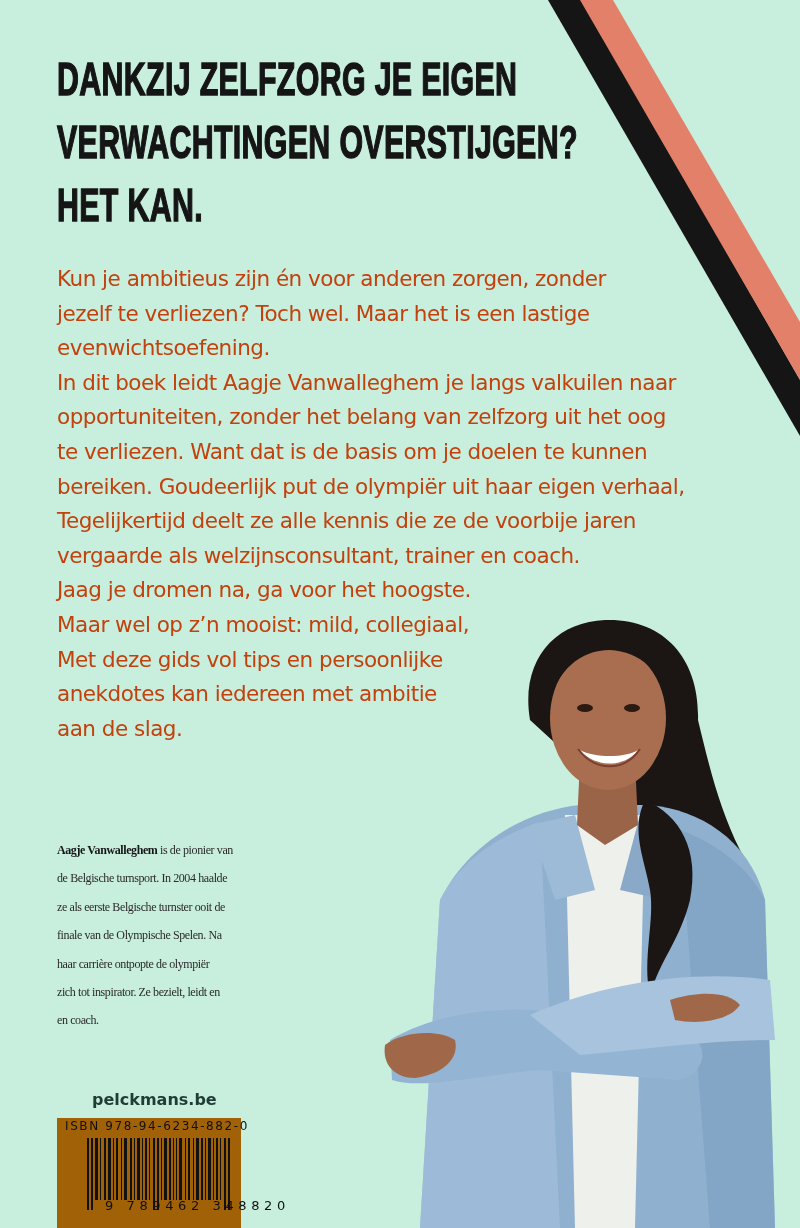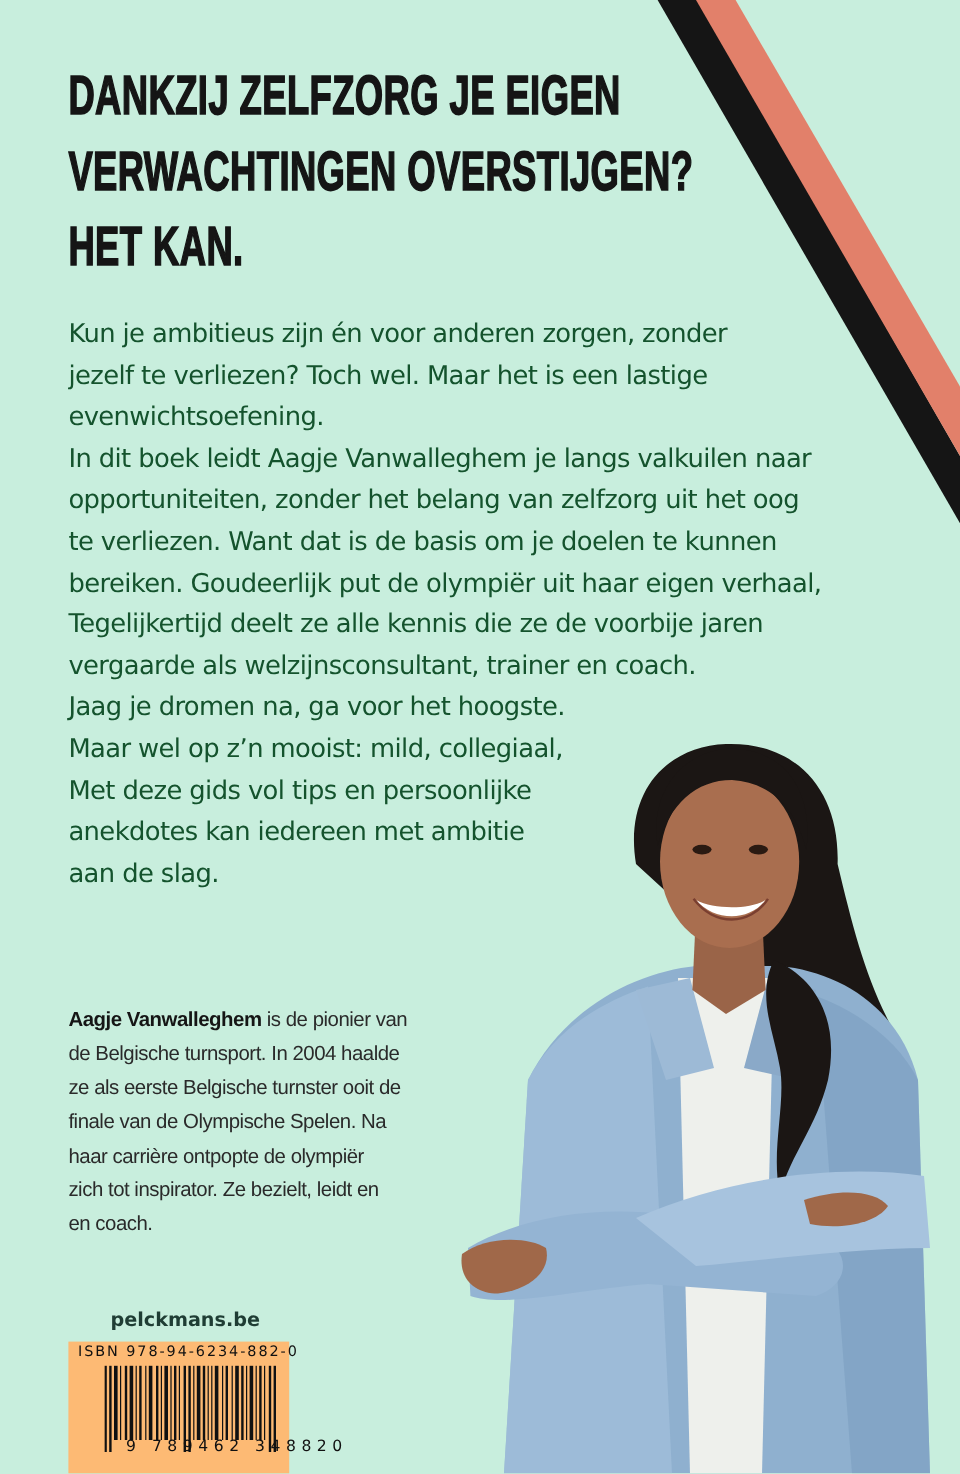--- a/index.html
+++ b/index.html
@@ -16,39 +16,39 @@
     font-weight: 900; font-size: 46px; line-height: 63px;
     color: #151515; letter-spacing: 0.5px;
     transform: scaleX(0.66); transform-origin: left top;
     white-space: nowrap; text-transform: uppercase;
   }
   .headline span { display: block; -webkit-text-stroke: 1.4px #151515; }
   .blurb {
     position: absolute; left: 57px; top: 262px; width: 640px;
     font-family: "DejaVu Sans", sans-serif;
     font-size: 21.5px; line-height: 34.6px;
-    color: #14532d; letter-spacing: -0.5px;
+    color: #c2410c; letter-spacing: -0.5px;
   }
   .blurb span { display: block; white-space: nowrap; }
   .bio {
     position: absolute; left: 57px; top: 836px; width: 330px;
-    font-family: Liberation Sans, sans-serif;
-    font-size: 17px; line-height: 28.4px;
+    font-family: Liberation Serif, serif;
+    font-size: 12px; line-height: 28.4px;
     color: #2a2a2a; letter-spacing: -0.4px;
   }
   .bio span.line { display: block; white-space: nowrap; }
   .bio b { font-weight: bold; color: #151515; }
   .publisher {
     position: absolute; left: 92px; top: 1090px;
     font-family: "DejaVu Sans", sans-serif; font-size: 16px; font-weight: bold;
     color: #1f3d34; letter-spacing: 0px;
   }
   .barcode-box {
     position: absolute; left: 57px; top: 1118px; width: 184px; height: 110px;
-    background: #fdba74;
+    background: #a16207;
   }
   .isbn-text {
     position: absolute; left: 8px; top: 1px;
     font-family: "DejaVu Sans", sans-serif; font-size: 12px; color: #111;
     letter-spacing: 1.6px; white-space: nowrap;
   }
   .bars { position: absolute; left: 30px; top: 20px; }
   .ean-digits {
     position: absolute; left: 1px; top: 80px;
     font-family: "DejaVu Sans", sans-serif; font-size: 13px; color: #111;

